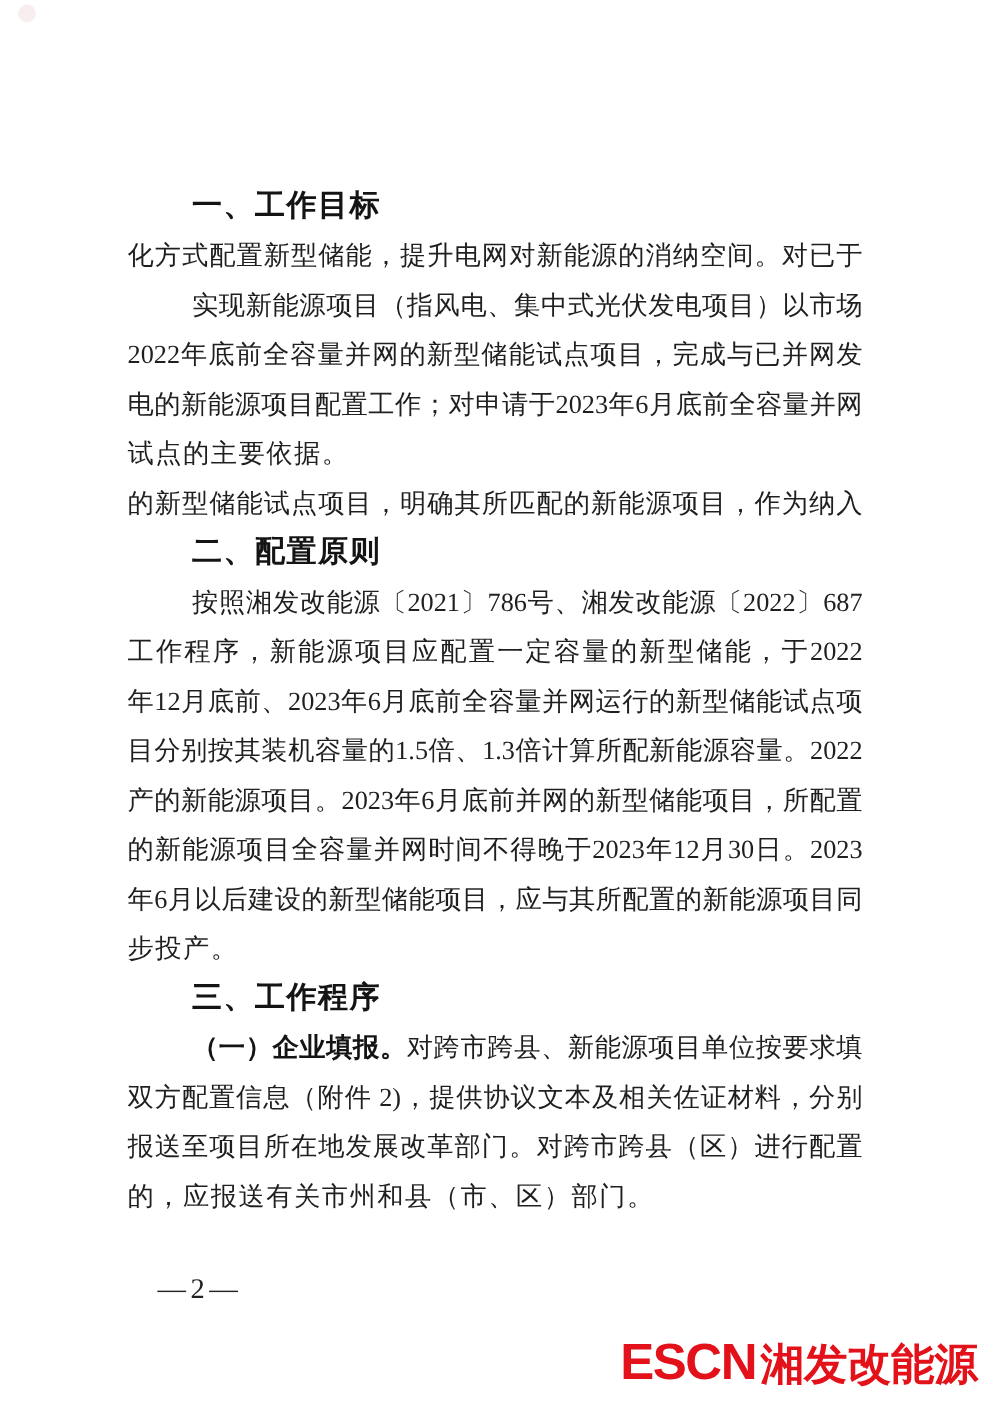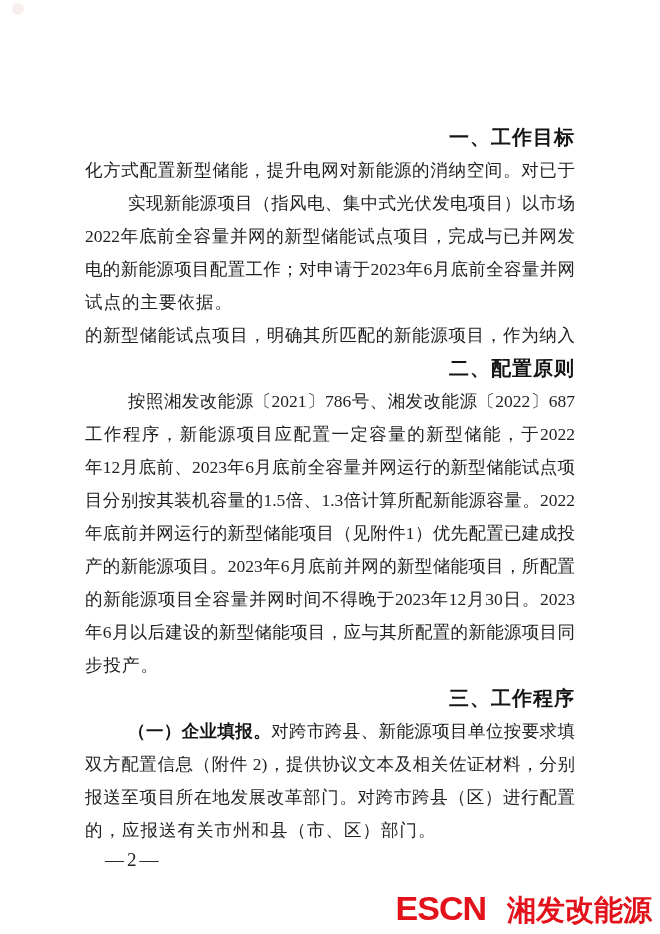--- a/index.html
+++ b/index.html
@@ -27,21 +27,20 @@
     width: 490px;
   }
   .hline {
     height: 33px; line-height: 33px;
     padding-left: 43px;
     font-family: "Liberation Sans", "DejaVu Sans", sans-serif;
     font-weight: 700;
     font-size: 20px;
     color: #141414;
     letter-spacing: 1px;
-    text-align: right;
   }
   .bline {
     height: 33px; line-height: 33px;
     font-family: "Liberation Serif", "DejaVu Serif", serif;
     font-size: 17.5px;
     color: #1f1f1f;
     text-align: justify;
     text-align-last: justify;
     overflow: hidden;
   }
@@ -58,21 +57,21 @@
     font-family: "Liberation Serif", "DejaVu Serif", serif;
     font-size: 19px;
     letter-spacing: 3px;
     color: #222222;
   }
   .logo {
     position: absolute;
     right: 8px; bottom: 9px;
     display: flex;
     align-items: baseline;
-    gap: 21px;
+    gap: 3px;
     white-space: nowrap;
   }
   .logo-latin {
     font-family: "Liberation Sans", "DejaVu Sans", sans-serif;
     font-weight: 800;
     font-size: 34px;
     letter-spacing: -1px;
     line-height: 1;
   }
   .logo-cn {
@@ -97,21 +96,20 @@
     <div class="bline">2022年底前全容量并网的新型储能试点项目，完成与已并网发</div>
     <div class="bline">电的新能源项目配置工作；对申请于2023年6月底前全容量并网</div>
     <div class="bline end">试点的主要依据。</div>
     <div class="bline">的新型储能试点项目，明确其所匹配的新能源项目，作为纳入</div>
 
     <div class="hline">二、配置原则</div>
     <div class="bline indent">按照湘发改能源〔2021〕786号、湘发改能源〔2022〕687</div>
     <div class="bline">工作程序，新能源项目应配置一定容量的新型储能，于2022</div>
     <div class="bline">年12月底前、2023年6月底前全容量并网运行的新型储能试点项</div>
     <div class="bline">目分别按其装机容量的1.5倍、1.3倍计算所配新能源容量。2022</div>
-    <div class="bline">年底前并网运行的新型储能项目（见附件1）优先配置已建成投</div>
     <div class="bline">产的新能源项目。2023年6月底前并网的新型储能项目，所配置</div>
     <div class="bline">的新能源项目全容量并网时间不得晚于2023年12月30日。2023</div>
     <div class="bline">年6月以后建设的新型储能项目，应与其所配置的新能源项目同</div>
     <div class="bline end">步投产。</div>
 
     <div class="hline">三、工作程序</div>
     <div class="bline indent"><span class="lead">（一）企业填报。</span><span>对跨市跨县、新能源项目单位按要求填写</span></div>
     <div class="bline">双方配置信息（附件 2)，提供协议文本及相关佐证材料，分别</div>
     <div class="bline">报送至项目所在地发展改革部门。对跨市跨县（区）进行配置</div>
     <div class="bline end">的，应报送有关市州和县（市、区）部门。</div>

